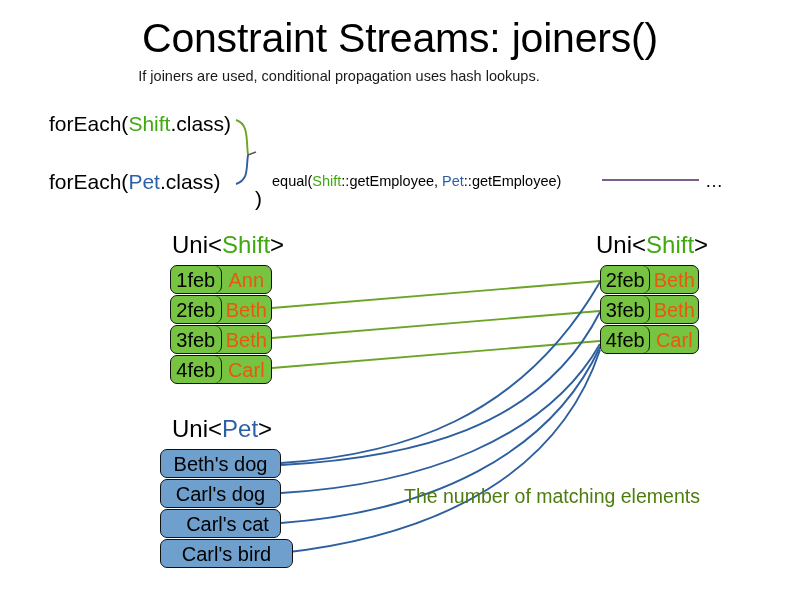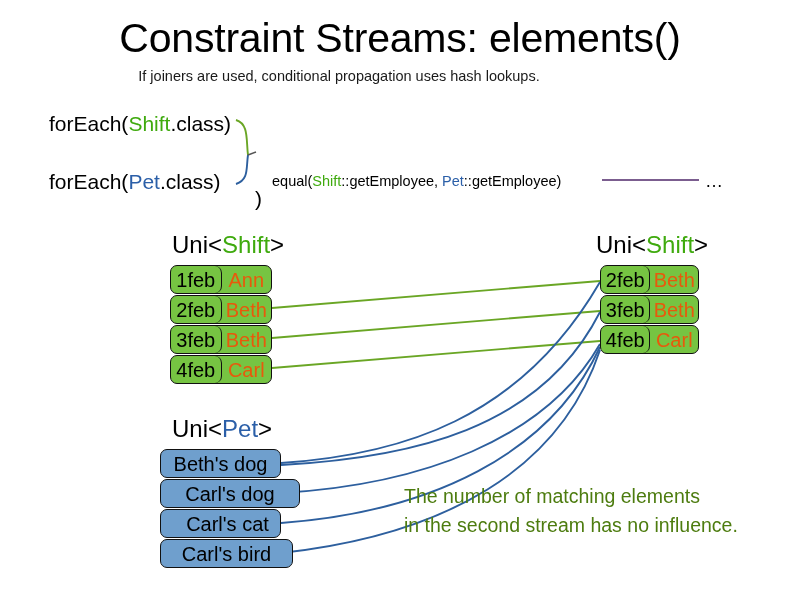--- a/index.html
+++ b/index.html
@@ -83,21 +83,21 @@
   }
 
   svg.links{position:absolute;left:0;top:0;width:800px;height:600px;overflow:visible;pointer-events:none;}
   svg.brace{position:absolute;left:0;top:0;width:800px;height:600px;overflow:visible;pointer-events:none;}
 </style>
 </head>
 <body>
 
 <div id="stage">
 
-  <div class="title">Constraint Streams: elements()</div>
+  <div class="title">Constraint Streams: joiners()</div>
   <div class="subtitle">If joiners are used, conditional propagation uses hash lookups.</div>
 
   <div class="code code-forEach1"><span>forEach(</span><span class="kw-green">Shift</span><span>.class)</span></div>
 
   <div class="code code-forEach2"><span>forEach(</span><span class="kw-blue">Pet</span><span>.class)</span></div>
 
 
   <div class="code code-equal"><span>equal(</span><span class="kw-green">Shift</span><span>::getEmployee, </span><span class="kw-blue">Pet</span><span>::getEmployee)</span></div>
 
   <div class="code code-close">)</div>
@@ -158,25 +158,25 @@
   <div class="fact shift" style="left:600px;top:325px;width:99px;height:29px;">
     <div class="cell cell-date" style="width:50px;">4feb</div>
     <div class="cell cell-name" style="width:49px;">Carl</div>
   </div>
 
   <div class="unilabel lbl-pet"><span>Uni&lt;</span><span class="kw-blue">Pet</span><span>&gt;</span></div>
 
   <div class="fact pet" style="left:160px;top:449px;width:121px;height:29px;">
     <div class="cell cell-single">Beth's dog</div>
   </div>
-  <div class="fact pet" style="left:160px;top:479px;width:140px;height:29px;">
+  <div class="fact pet" style="left:160px;top:479px;width:121px;height:29px;">
     <div class="cell cell-single">Carl's dog</div>
   </div>
   <div class="fact pet" style="left:160px;top:509px;width:121px;height:29px;padding-left:14px;">
     <div class="cell cell-single">Carl's cat</div>
   </div>
   <div class="fact pet" style="left:160px;top:539px;width:133px;height:29px;">
     <div class="cell cell-single">Carl's bird</div>
   </div>
 
-  <div class="annotation"><span>The number of matching elements</span><br><span>in the second stream has no influence.</span></div>
+  <div class="annotation"><span>The number of matching elements</span><br></div>
 
 </div>
 
 </body></html>

